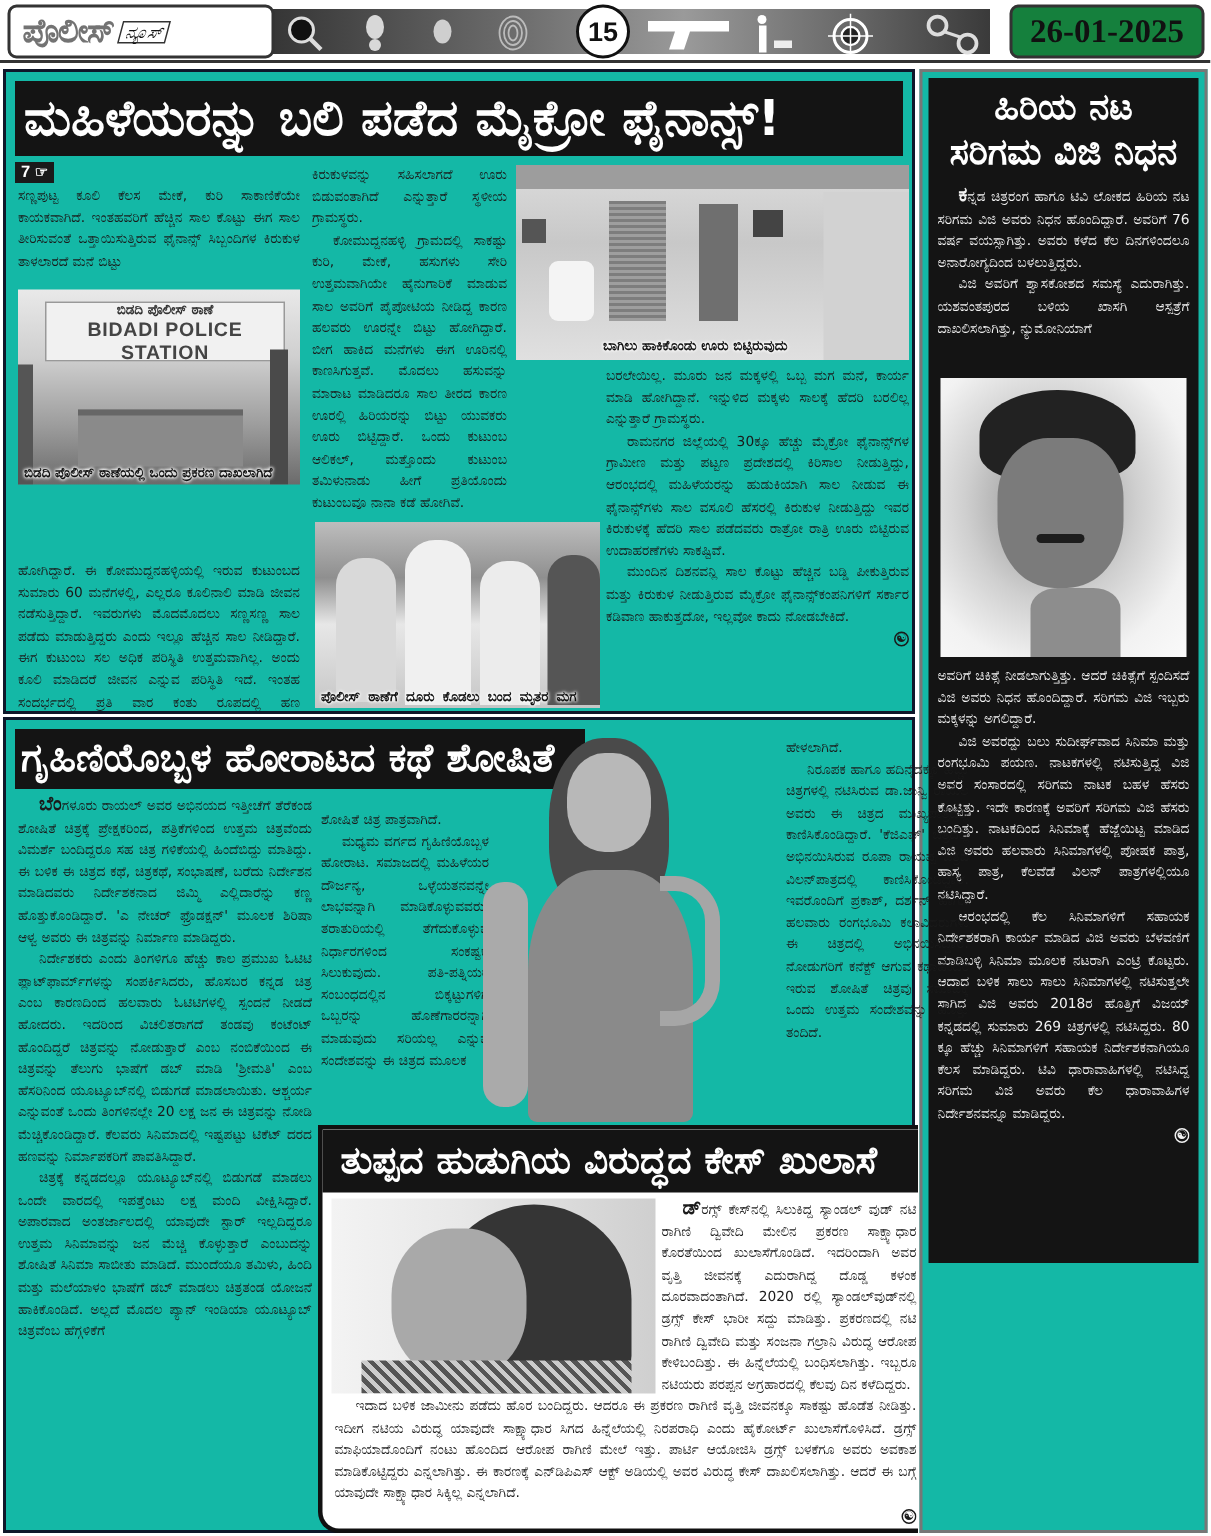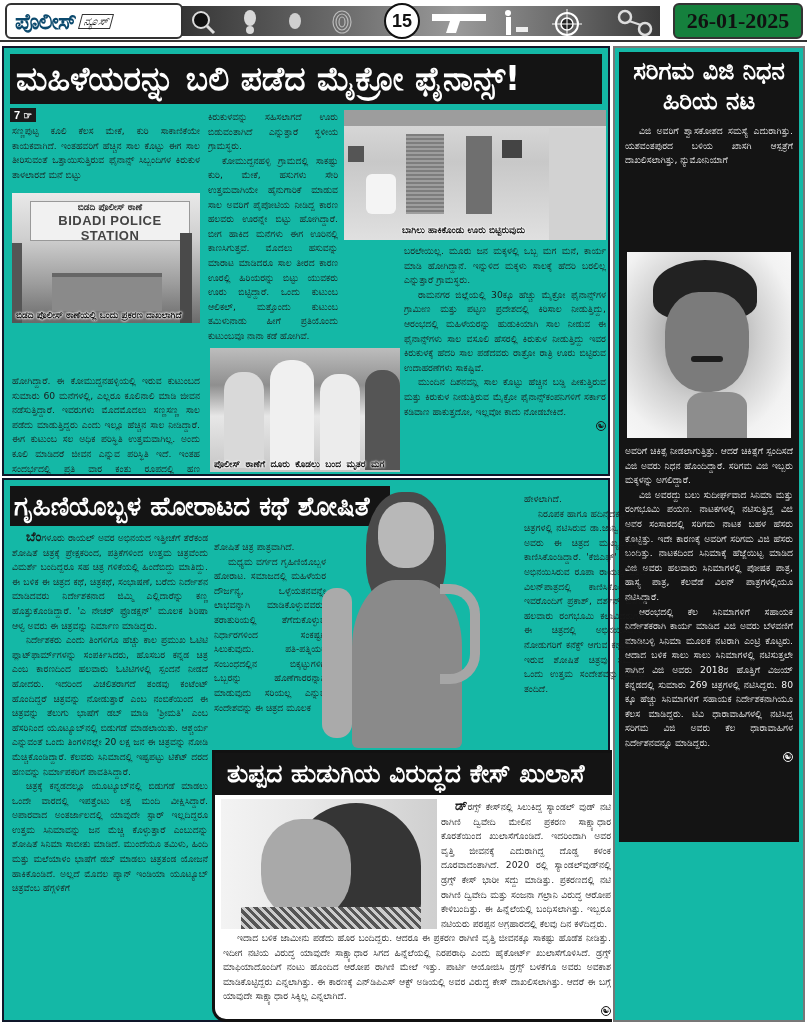--- a/index.html
+++ b/index.html
@@ -5,21 +5,21 @@
   * { box-sizing: border-box; margin: 0; padding: 0; }
   html, body { width: 807px; height: 1024px; background: #fff; overflow: hidden; }
   body { font-family: "DejaVu Sans", sans-serif; color: #111; position: relative; }
 
   
   .masthead { position: absolute; left: 0; top: 0; width: 807px; height: 42px; background: #fff; }
   .mast-strip { position: absolute; left: 150px; top: 6px; width: 510px; height: 30px;
     background: linear-gradient(90deg,#2b2b2b 0%,#4a4a4a 18%,#707070 40%,#9a9a9a 60%,#6c6c6c 80%,#3a3a3a 100%); }
   .mast-logo { position: absolute; left: 5px; top: 3px; width: 178px; height: 36px; border: 2px solid #333;
     border-radius: 6px; background: #fff; display: flex; align-items: center; padding-left: 8px; }
-  .mast-logo .t1 { font-size: 22px; font-weight: bold; color: #0c4a6e; letter-spacing: -1px; }
+  .mast-logo .t1 { font-size: 22px; font-weight: bold; color: #737373; letter-spacing: -1px; }
   .mast-logo .t2 { font-size: 11px; font-style: italic; margin-left: 4px; border: 1px solid #333; padding: 0 3px; transform: skewX(-15deg); }
   .mast-page { position: absolute; left: 384px; top: 3px; width: 36px; height: 36px; border: 2px solid #111;
     border-radius: 50%; background: #fff; font: bold 18px "Liberation Sans", sans-serif; text-align: center; line-height: 32px; }
   .mast-date { position: absolute; left: 673px; top: 3px; width: 130px; height: 36px; border: 2px solid #333;
     border-radius: 6px; background: #15803d; font: bold 22px "Liberation Serif", serif; text-align: center; line-height: 32px; }
   .micon { position: absolute; top: 9px; color: #fff; font-size: 20px; line-height: 24px; }
   .mast-rule { position: absolute; left: 0; top: 40px; width: 807px; height: 2px; background: #333; }
 
   
   .frame { position: absolute; border: 2px solid #0f172a; background: #14b8a6; }
@@ -153,24 +153,25 @@
     <p style="text-indent:0">ಬರಲೇಯಿಲ್ಲ. ಮೂರು ಜನ ಮಕ್ಕಳಲ್ಲಿ ಒಬ್ಬ ಮಗ ಮನೆ, ಕಾರ್ಯ ಮಾಡಿ ಹೋಗಿದ್ದಾನೆ. ಇನ್ನುಳಿದ ಮಕ್ಕಳು ಸಾಲಕ್ಕೆ ಹೆದರಿ ಬರಲಿಲ್ಲ ಎನ್ನುತ್ತಾರೆ ಗ್ರಾಮಸ್ಥರು.</p>
     <p>ರಾಮನಗರ ಜಿಲ್ಲೆಯಲ್ಲಿ 30ಕ್ಕೂ ಹೆಚ್ಚು ಮೈಕ್ರೋ ಫೈನಾನ್ಸ್‌ಗಳ ಗ್ರಾಮೀಣ ಮತ್ತು ಪಟ್ಟಣ ಪ್ರದೇಶದಲ್ಲಿ ಕಿರಿಸಾಲ ನೀಡುತ್ತಿದ್ದು, ಆರಂಭದಲ್ಲಿ ಮಹಿಳೆಯರನ್ನು ಹುಡುಕಿಯಾಗಿ ಸಾಲ ನೀಡುವ ಈ ಫೈನಾನ್ಸ್‌ಗಳು ಸಾಲ ವಸೂಲಿ ಹೆಸರಲ್ಲಿ ಕಿರುಕುಳ ನೀಡುತ್ತಿದ್ದು ಇವರ ಕಿರುಕುಳಕ್ಕೆ ಹೆದರಿ ಸಾಲ ಪಡೆದವರು ರಾತ್ರೋ ರಾತ್ರಿ ಊರು ಬಿಟ್ಟಿರುವ ಉದಾಹರಣೆಗಳು ಸಾಕಷ್ಟಿವೆ.</p>
     <p>ಮುಂದಿನ ದಿಶನವನ್ಲಿ ಸಾಲ ಕೊಟ್ಟು ಹೆಚ್ಚಿನ ಬಡ್ಡಿ ಪೀಕುತ್ತಿರುವ ಮತ್ತು ಕಿರುಕುಳ ನೀಡುತ್ತಿರುವ ಮೈಕ್ರೋ ಫೈನಾನ್ಸ್‌ಕಂಪನಿಗಳಿಗೆ ಸರ್ಕಾರ ಕಡಿವಾಣ ಹಾಕುತ್ತದೋ, ಇಲ್ಲವೋ ಕಾದು ನೋಡಬೇಕಿದೆ.</p>
     <span class="end-mark">☯</span>
   </div>
 </div>
 
 <div class="frame" style="left:613px; top:46px; width:192px; height:976px; border-color:#777;">
   <div style="position:absolute; left:4px; top:4px; width:180px; height:790px; background:#141414;">
     <div style="position:absolute; left:0; top:4px; width:180px; text-align:center; color:#fff; font-weight:bold; font-size:24px; line-height:30px;">
+      <div>ಹಿರಿಯ ನಟ</div>
       <div>ಸರಿಗಮ ವಿಜಿ ನಿಧನ</div>
-      <div>ಹಿರಿಯ ನಟ</div>
     </div>
     <div class="col white" style="left:6px; top:72px; width:168px; height:146px;">
+      <p class="dc">ಕನ್ನಡ ಚಿತ್ರರಂಗ ಹಾಗೂ ಟಿವಿ ಲೋಕದ ಹಿರಿಯ ನಟ ಸರಿಗಮ ವಿಜಿ ಅವರು ನಿಧನ ಹೊಂದಿದ್ದಾರೆ. ಅವರಿಗೆ 76 ವರ್ಷ ವಯಸ್ಸಾಗಿತ್ತು. ಅವರು ಕಳೆದ ಕೆಲ ದಿನಗಳಿಂದಲೂ ಅನಾರೋಗ್ಯದಿಂದ ಬಳಲುತ್ತಿದ್ದರು.</p>
       <p>ವಿಜಿ ಅವರಿಗೆ ಶ್ವಾಸಕೋಶದ ಸಮಸ್ಯೆ ಎದುರಾಗಿತ್ತು. ಯಶವಂತಪುರದ ಬಳಿಯ ಖಾಸಗಿ ಆಸ್ಪತ್ರೆಗೆ ದಾಖಲಿಸಲಾಗಿತ್ತು, ನ್ಯುಮೋನಿಯಾಗೆ</p>
     </div>
     <div class="photo" style="left:8px; top:200px; width:164px; height:186px; background:radial-gradient(ellipse at 45% 45%,#8a8a8a 0%,#cfcfcf 45%,#f2f2f2 75%,#fafafa 100%);">
       <div style="position:absolute; left:26px; top:8px; width:104px; height:60px; background:#222; border-radius:50% 50% 30% 30%;"></div>
       <div style="position:absolute; left:38px; top:40px; width:84px; height:100px; background:#7b7b7b; border-radius:40% 40% 45% 45%;"></div>
       <div style="position:absolute; left:64px; top:104px; width:32px; height:6px; background:#1d1d1d; border-radius:3px;"></div>
       <div style="position:absolute; left:60px; top:140px; width:60px; height:46px; background:#8d8d8d; border-radius:30% 30% 0 0;"></div>
     </div>
     <div class="col white" style="left:6px; top:392px; width:168px; height:392px;">
       <p style="text-indent:0">ಅವರಿಗೆ ಚಿಕಿತ್ಸೆ ನೀಡಲಾಗುತ್ತಿತ್ತು. ಆದರೆ ಚಿಕಿತ್ಸೆಗೆ ಸ್ಪಂದಿಸದೆ ವಿಜಿ ಅವರು ನಿಧನ ಹೊಂದಿದ್ದಾರೆ. ಸರಿಗಮ ವಿಜಿ ಇಬ್ಬರು ಮಕ್ಕಳನ್ನು ಅಗಲಿದ್ದಾರೆ.</p>

